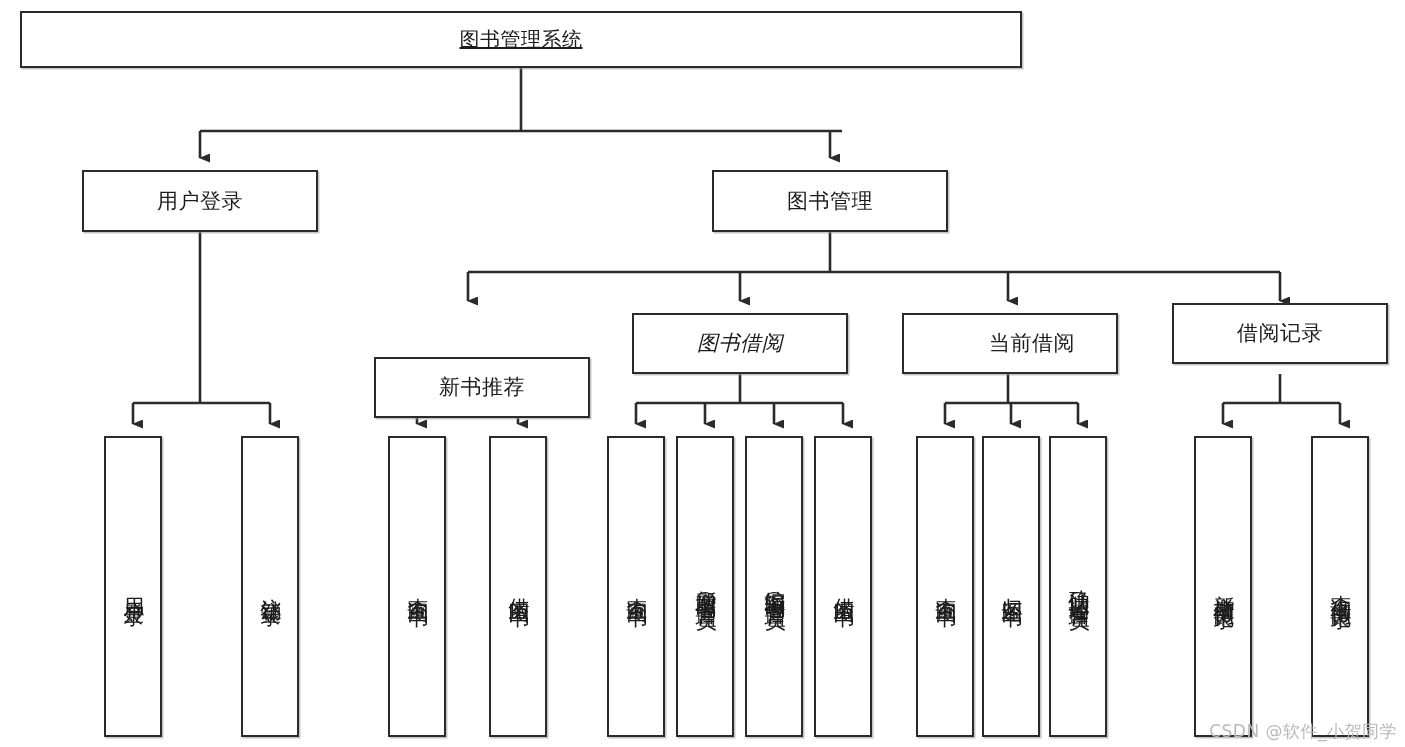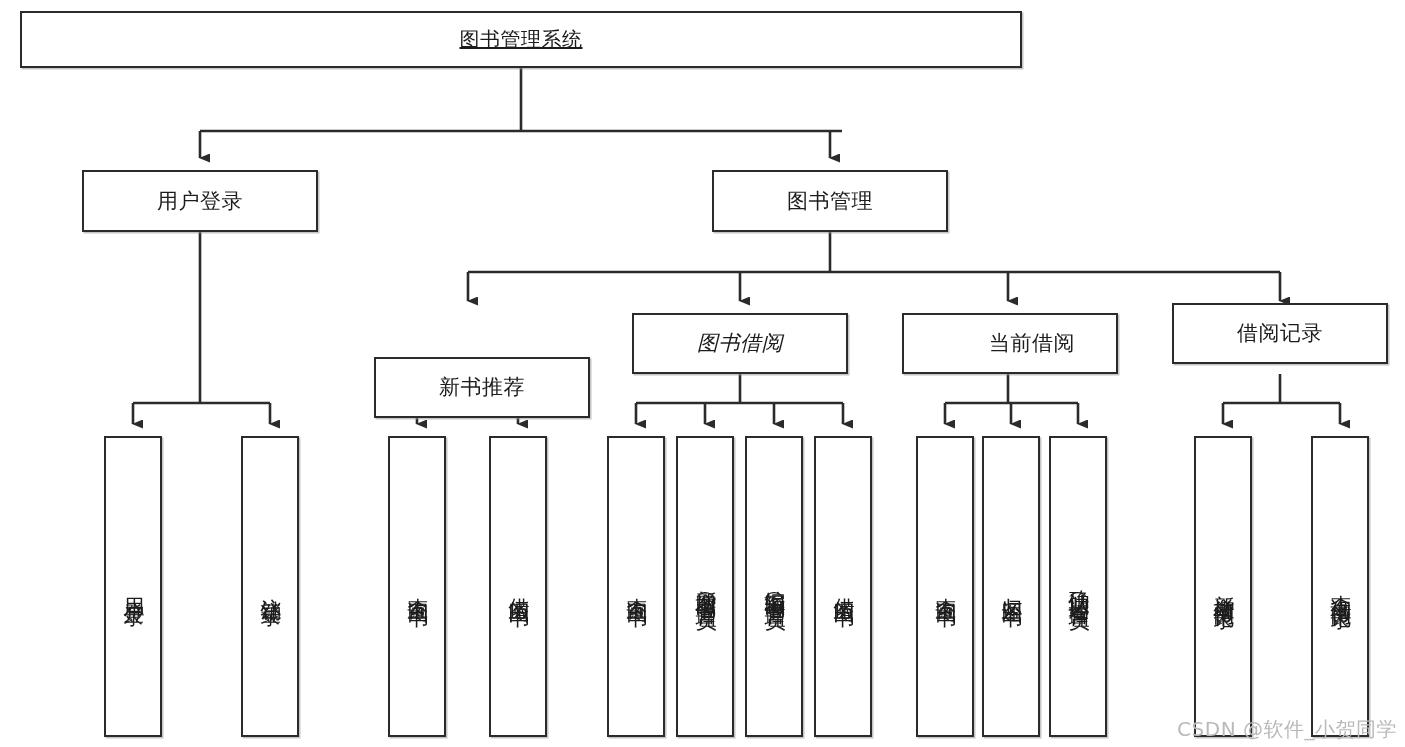--- a/index.html
+++ b/index.html
@@ -50,21 +50,21 @@
     -webkit-text-orientation:upright;
     font-size:21px;
     line-height:1.42;
     letter-spacing:3px;
     white-space:nowrap;
   }
   #watermark{
     position:absolute;
     right:8px;
     bottom:4px;
-    font-size:20px;
+    font-size:17px;
     color:#b9b9b9;
     letter-spacing:0.5px;
     white-space:nowrap;
     user-select:none;
   }
 </style>
 </head>
 <body>
 
 <div id="canvas">

